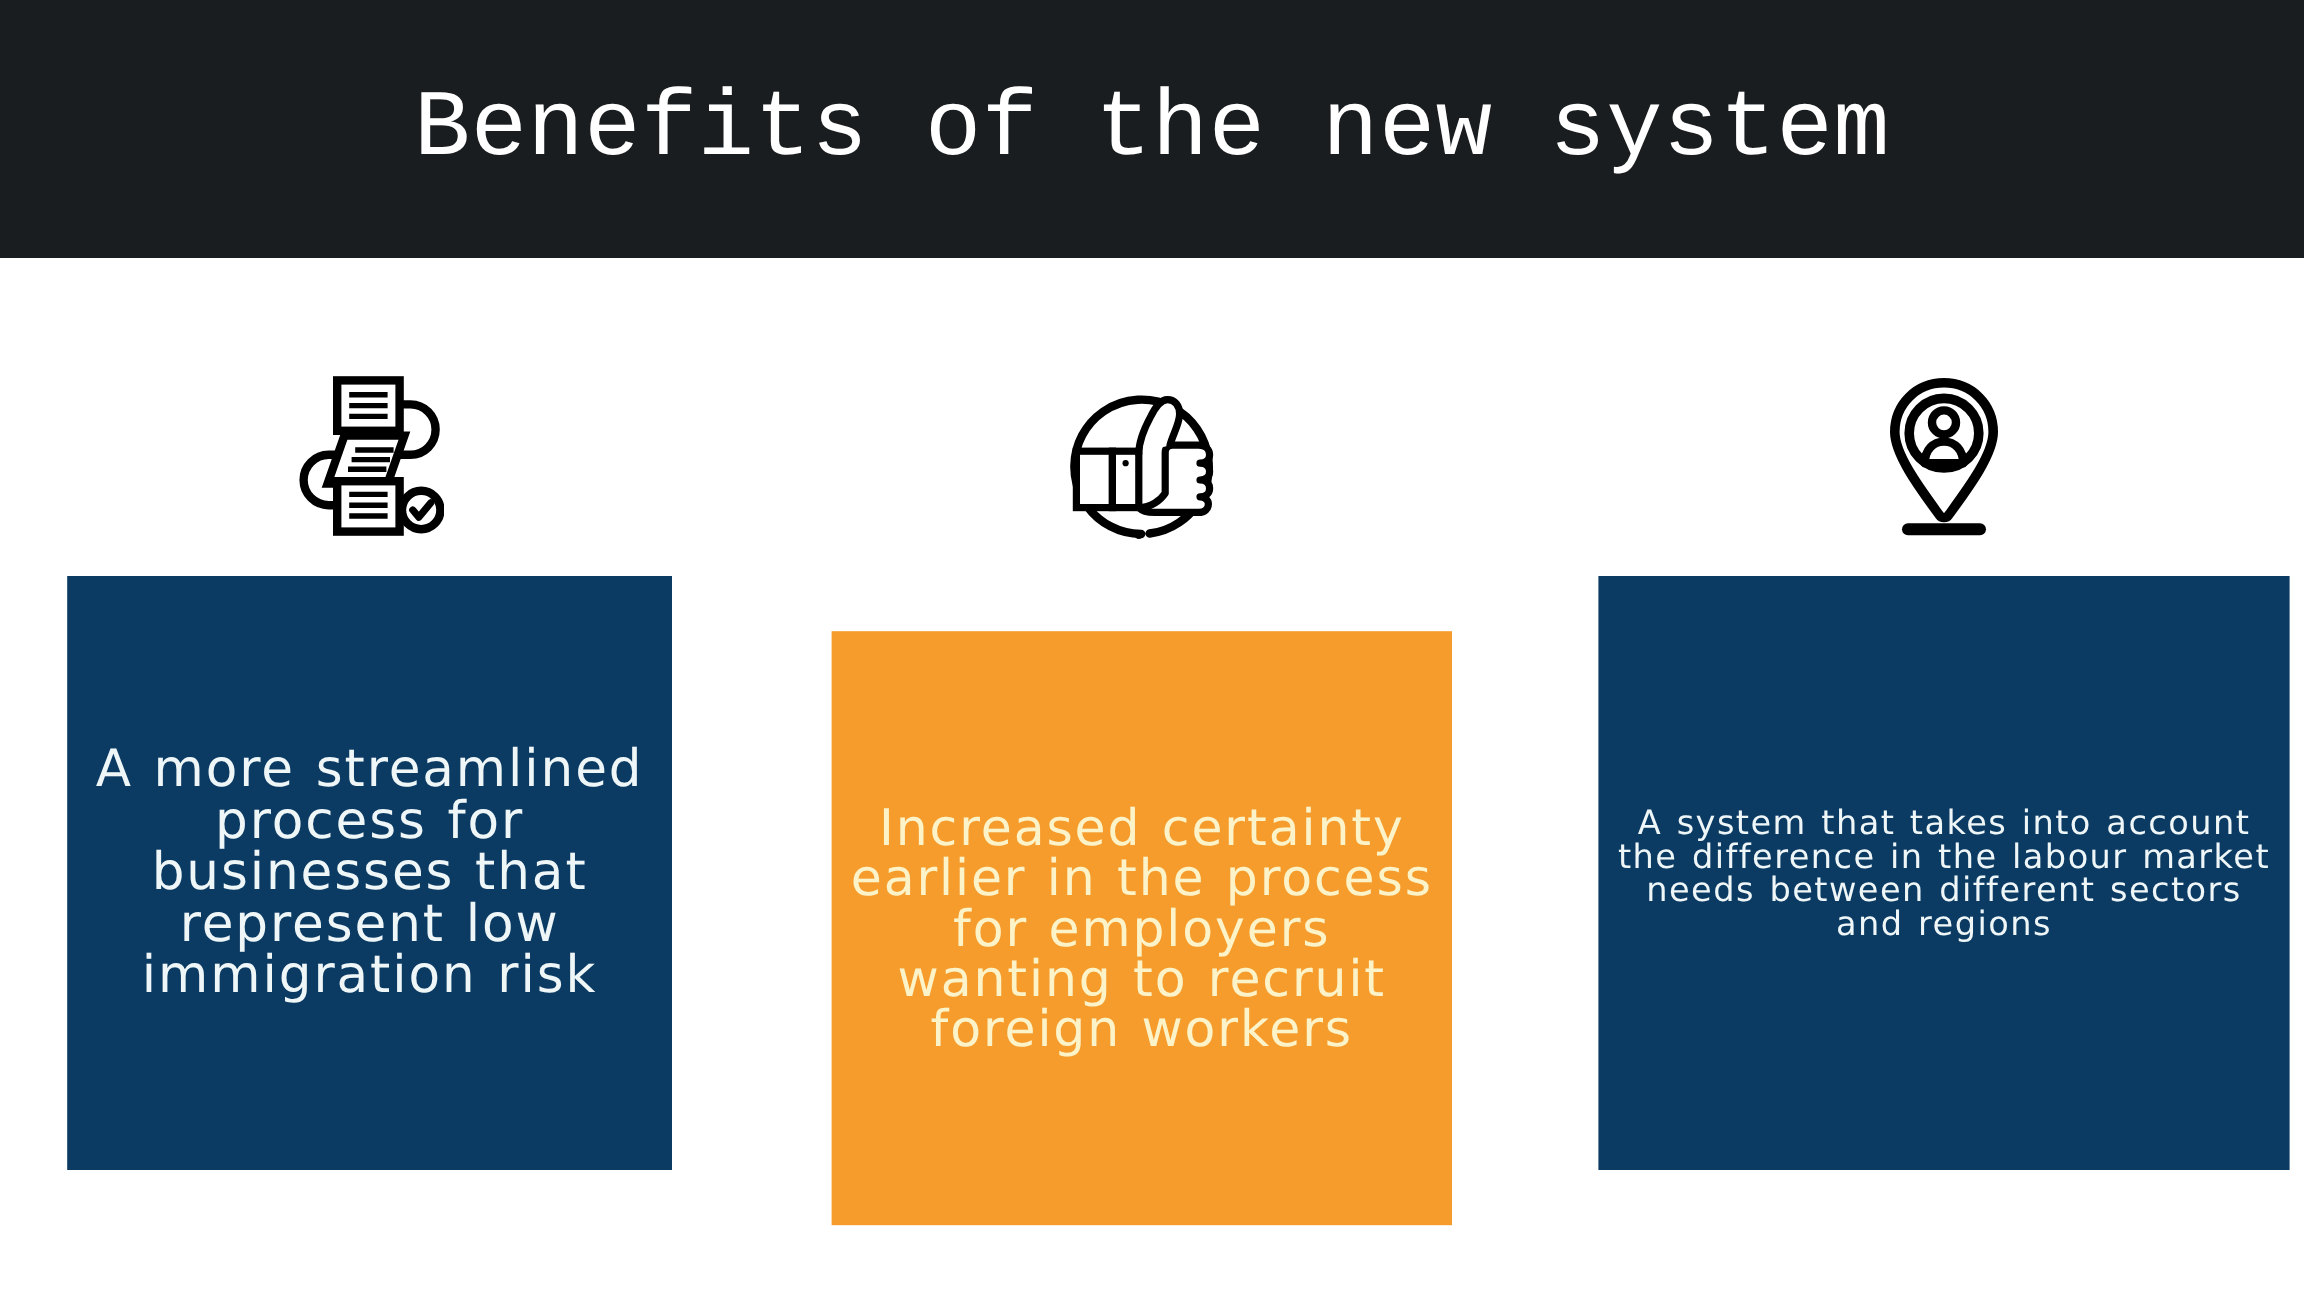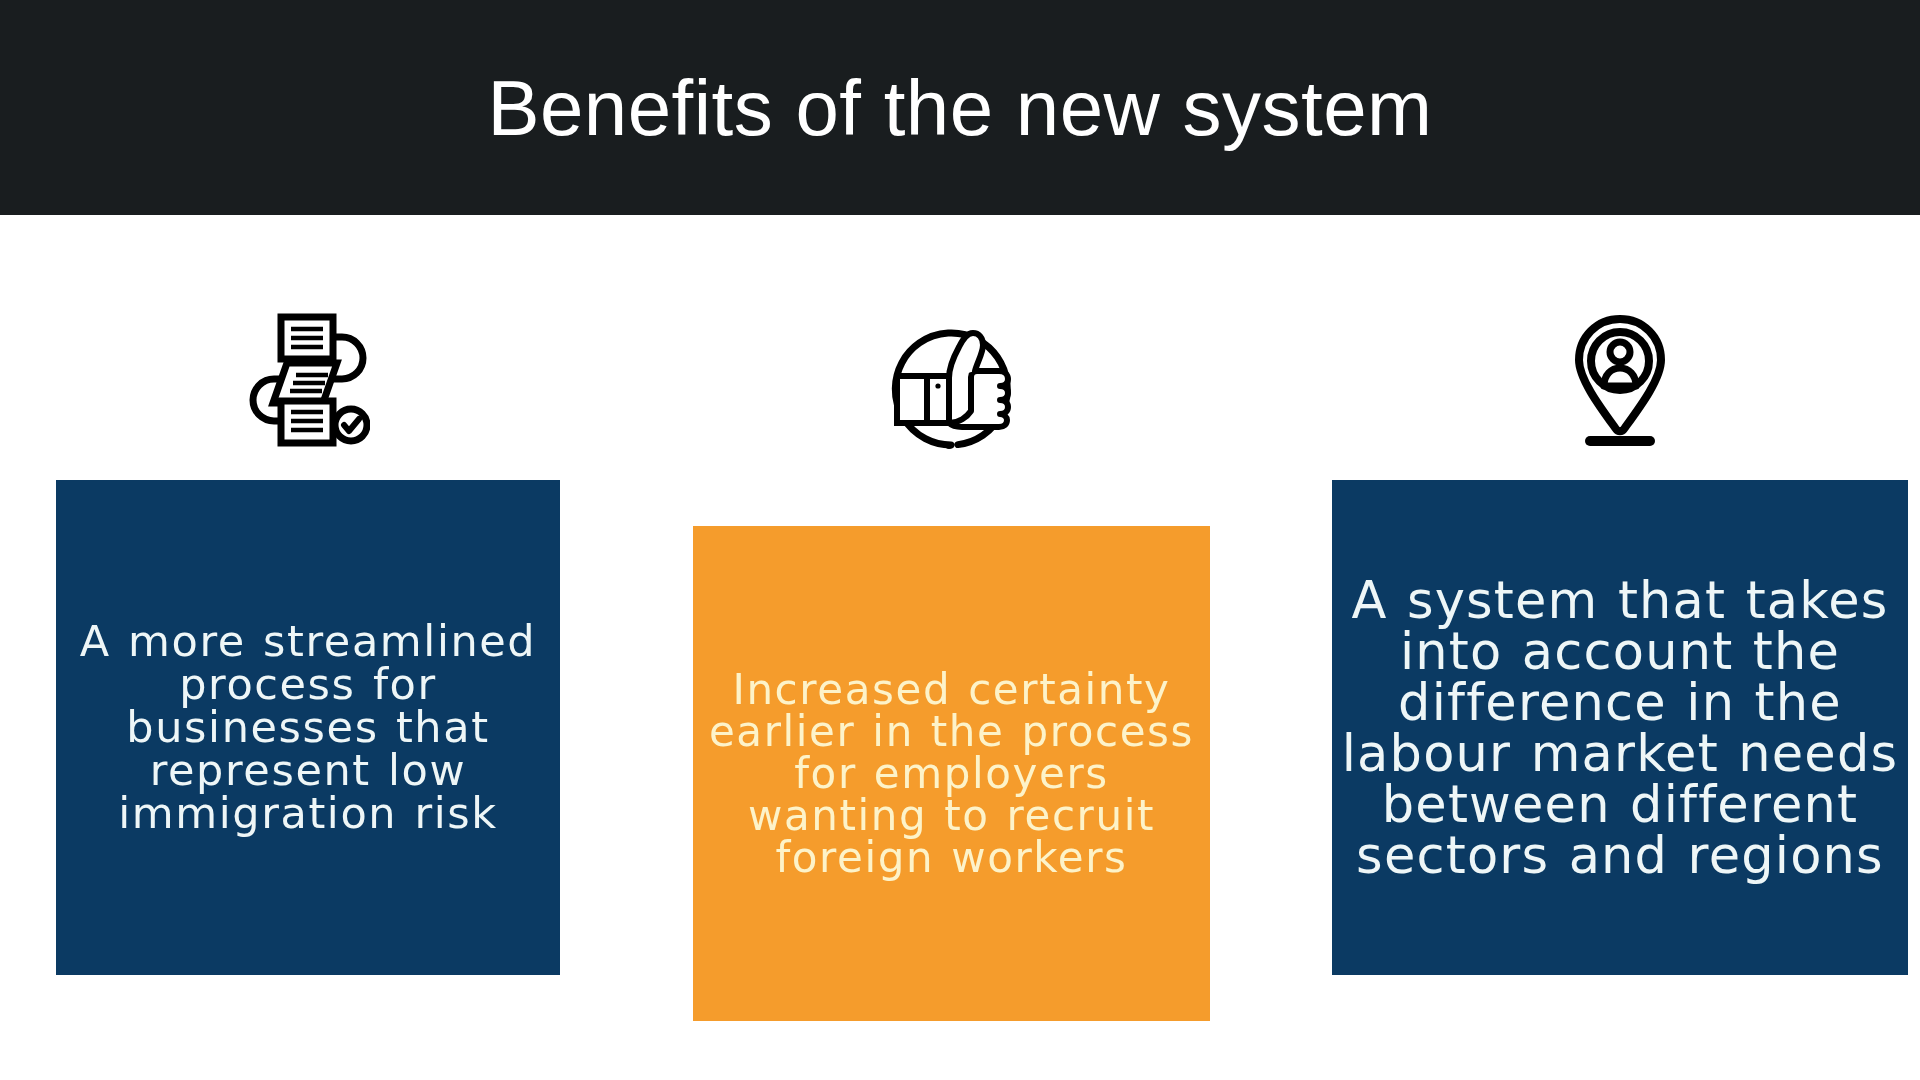--- a/index.html
+++ b/index.html
@@ -26,21 +26,21 @@
     display: flex;
     align-items: center;
     justify-content: center;
   }
   .slide-title {
     color: #ffffff;
     font-size: 78px;
     font-weight: 300;
     letter-spacing: 0.5px;
     line-height: 1;
-    font-family: Liberation Sans, sans-serif;
+    font-family: Liberation Mono, monospace;
     white-space: nowrap;
   }
 
   
   .content {
     position: absolute;
     left: 0;
     top: 215px;
     width: 1676px;
     height: 865px;
@@ -92,21 +92,21 @@
     font-weight: 400;
     font-family: "DejaVu Sans", "Liberation Sans", sans-serif;
     margin: 0;
     width: 100%;
     word-spacing: 2px;
   }
   .benefit-card.navy .benefit-text   { color: #eef6f7; }
   .benefit-card.orange .benefit-text { color: #fdf3c9; }
 
   .benefit-card.col-1-card .benefit-text { font-size: 42px; }
-  .benefit-card.col-2-card .benefit-text { font-size: 51px; letter-spacing: 1.2px; }
+  .benefit-card.col-2-card .benefit-text { font-size: 28px; letter-spacing: 1.2px; }
 </style>
 </head>
 <body>
 
 <div class="header-band">
   <h1 class="slide-title">Benefits of the new system</h1>
 </div>
 
 <div class="content">
 

